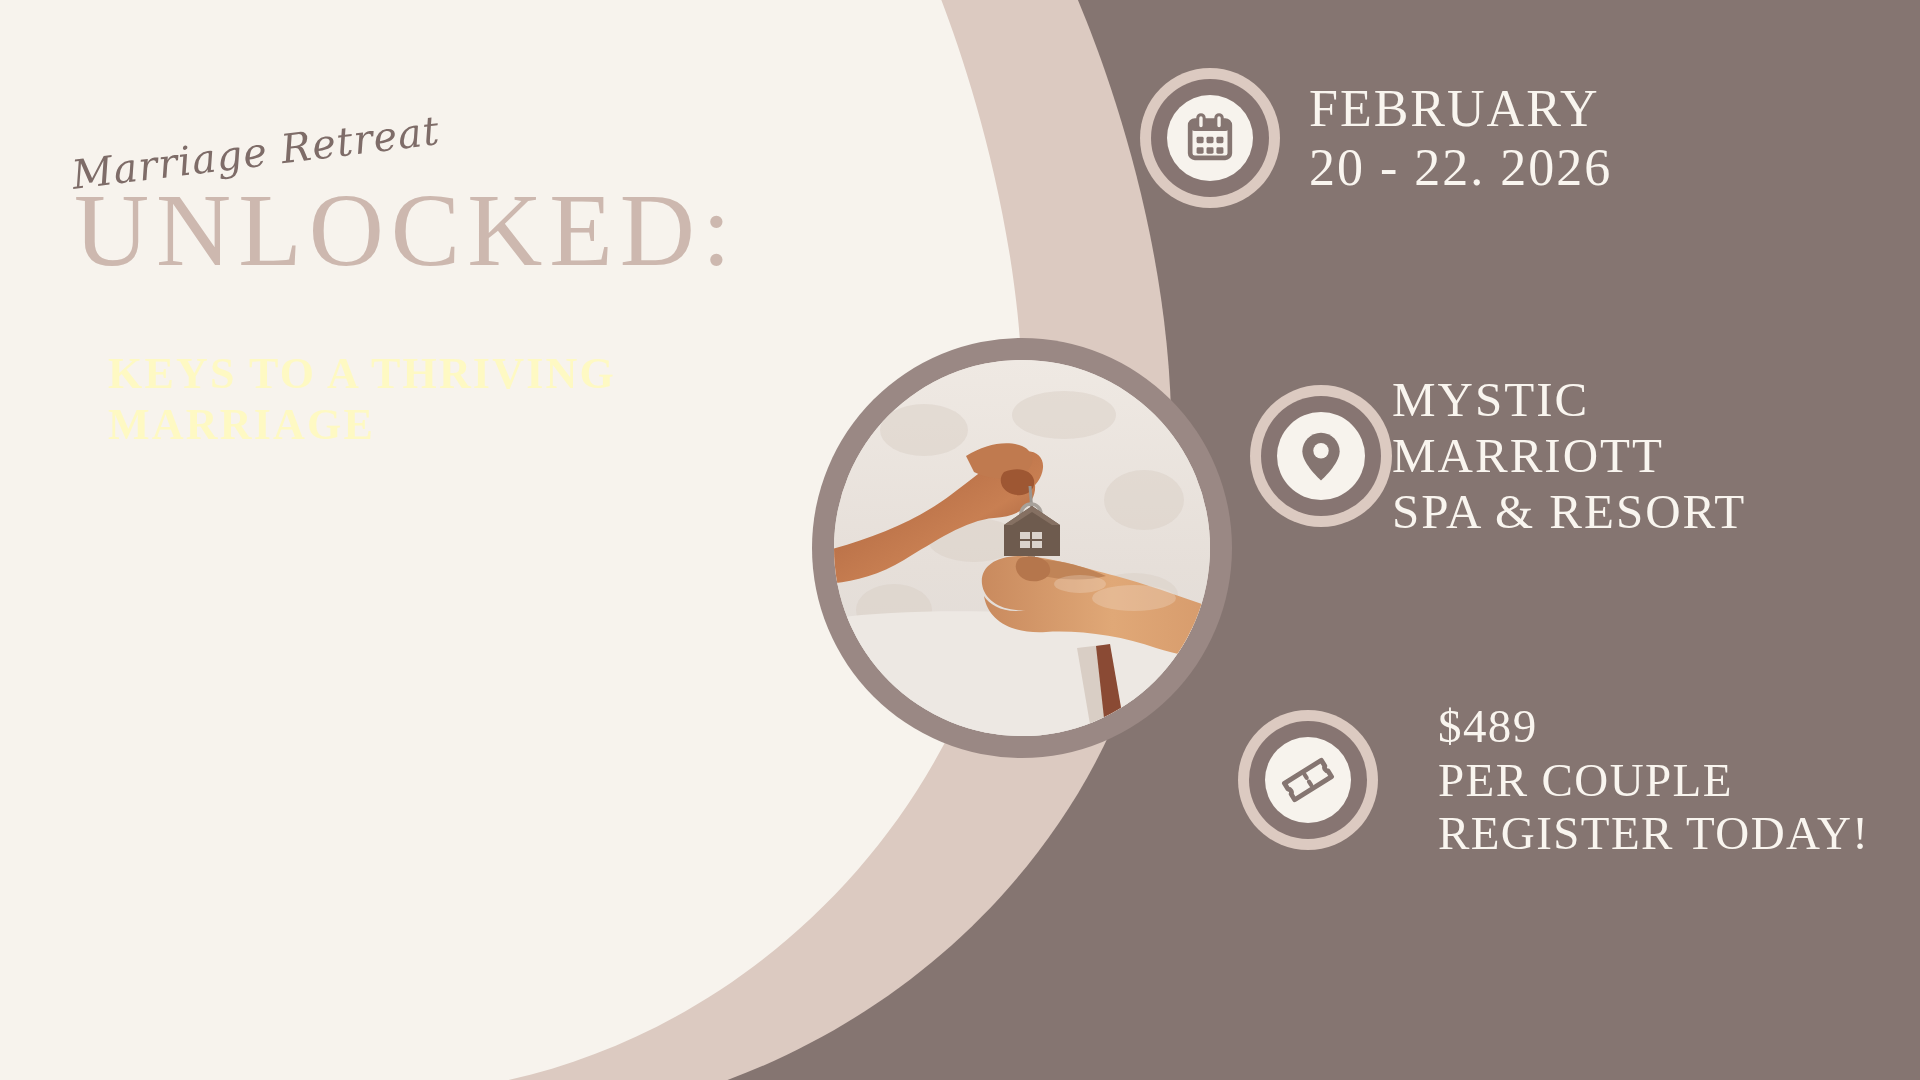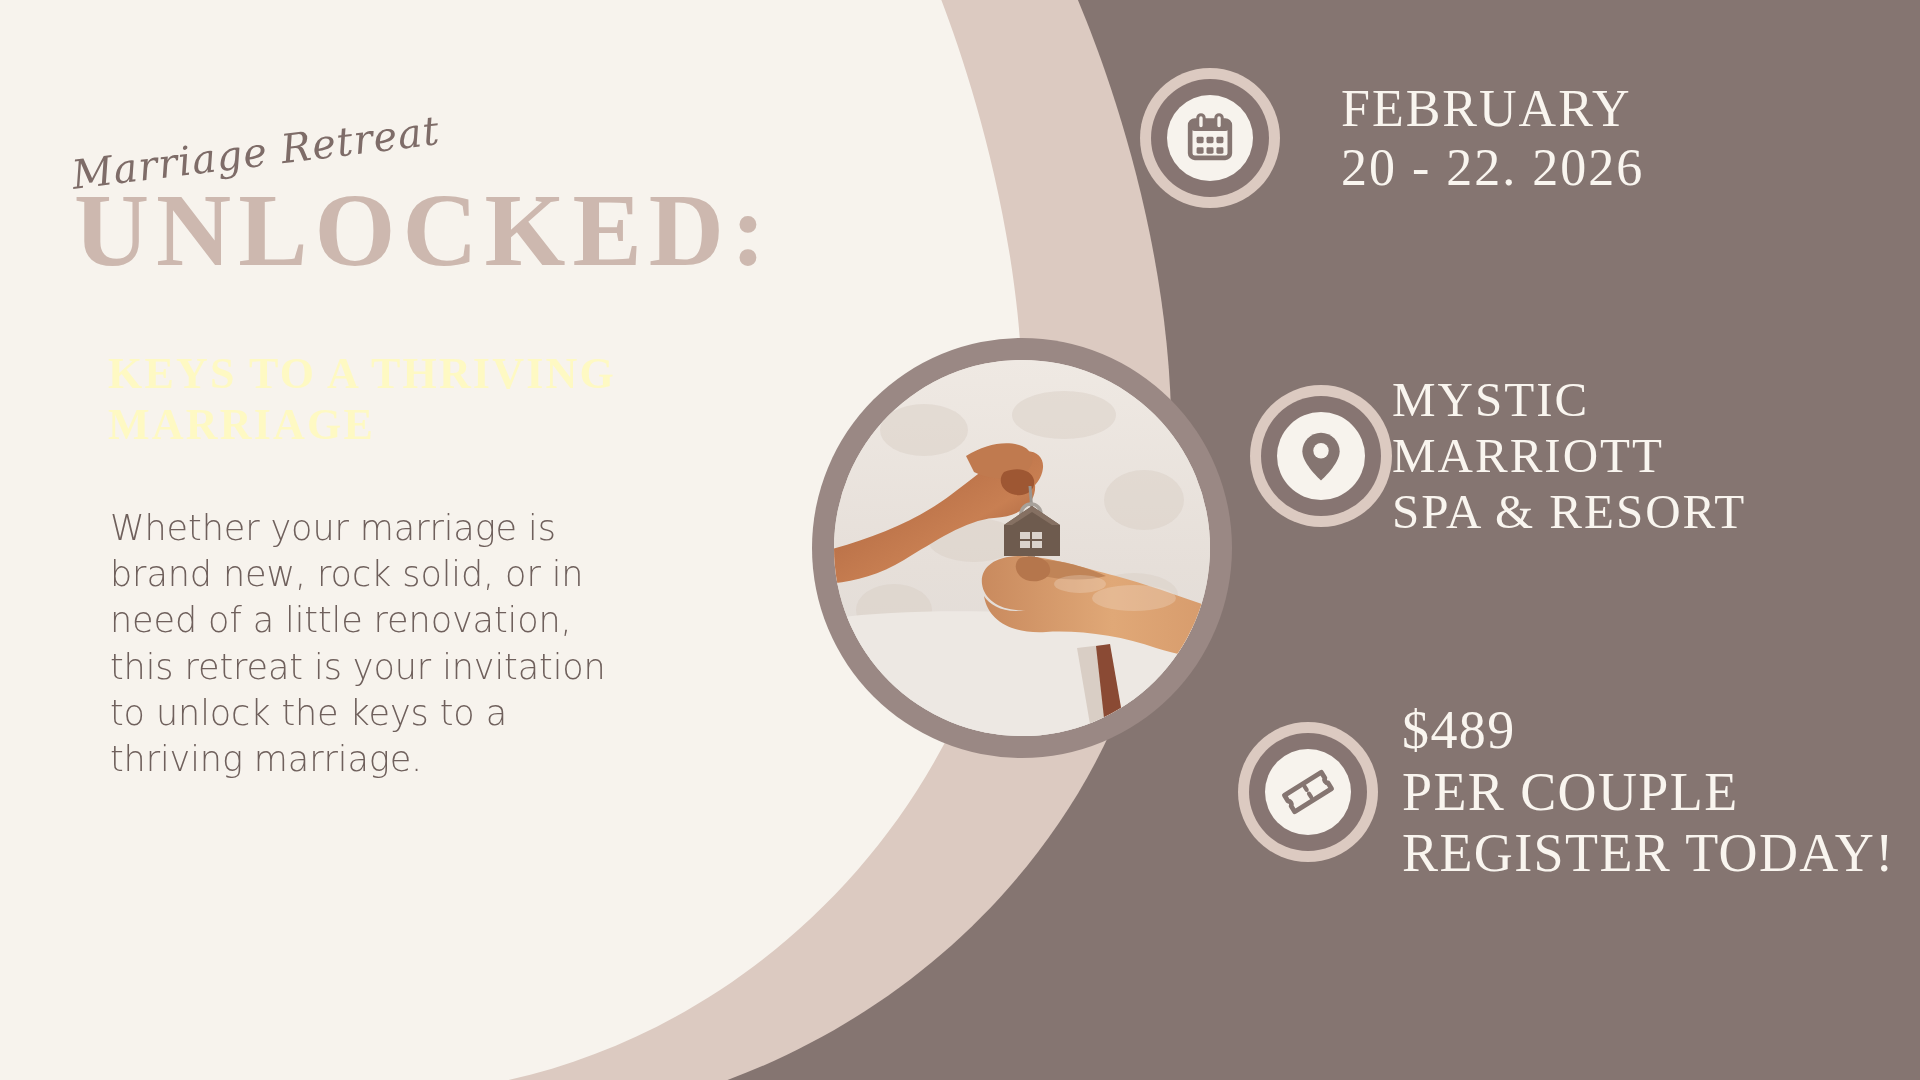--- a/index.html
+++ b/index.html
@@ -52,21 +52,21 @@
     transform-origin: left center;
     white-space: nowrap;
     z-index: 4;
   }
 
   .headline {
     position: absolute;
     left: 74px;
     top: 178px;
     font-family: "Liberation Serif", serif;
-    font-weight: 700;
+    font-weight: 400;
     font-size: 104px;
     line-height: 1.0;
     letter-spacing: 7px;
     color: #CDB8AF;
     white-space: nowrap;
     z-index: 2;
   }
 
   .subhead {
     position: absolute;
@@ -154,35 +154,35 @@
     line-height: 1.14;
     letter-spacing: 2px;
     white-space: pre-line;
   }
 
   
   #row-date { left: 1140px; top: 68px; }
   #row-date .icon-badge { width: 140px; height: 140px; }
   #row-date .ring2 { width: 118px; height: 118px; }
   #row-date .disc  { width: 86px;  height: 86px; }
-  #row-date .info-text { font-size: 52px; margin-left: 61px; }
+  #row-date .info-text { font-size: 52px; margin-left: 29px; }
 
   
   #row-venue { left: 1250px; top: 372px; }
   #row-venue .icon-badge { width: 142px; height: 142px; }
   #row-venue .ring2 { width: 120px; height: 120px; }
   #row-venue .disc  { width: 88px;  height: 88px; }
   #row-venue .info-text { font-size: 49px; }
 
   
   #row-price { left: 1238px; top: 700px; }
   #row-price .icon-badge { width: 140px; height: 140px; }
   #row-price .ring2 { width: 118px; height: 118px; }
   #row-price .disc  { width: 86px;  height: 86px; }
-  #row-price .info-text { font-size: 54px; margin-left: 24px; letter-spacing: 1.4px; }
+  #row-price .info-text { font-size: 47px; margin-left: 60px; letter-spacing: 1.4px; }
 
   .glyph { display:block; }
 </style>
 </head>
 <body>
 
 <div id="poster">
 
   <svg class="bg-svg" viewBox="0 0 1920 1080" preserveAspectRatio="none">
     <rect x="0" y="0" width="1920" height="1080" fill="#857571"></rect>
@@ -193,21 +193,20 @@
   </svg>
 
   <div class="left-col">
 
     <div class="script-eyebrow">Marriage Retreat</div>
 
     <div class="headline">UNLOCKED:</div>
 
     <div class="subhead">Keys to a thriving marriage</div>
 
-    <div class="body-copy">Whether your marriage is brand new, rock solid, or in need of a little renovation, this retreat is your invitation to unlock the keys to a thriving marriage.</div>
   </div>
 
   <div class="photo-ring">
     <div class="photo-inner">
       <svg class="photo-art" viewBox="0 0 376 376">
         <defs>
           <linearGradient id="wallg" x1="0" y1="0" x2="0" y2="1">
             <stop offset="0%" stop-color="#EFE9E3"></stop>
             <stop offset="55%" stop-color="#E6DFD9"></stop>
             <stop offset="100%" stop-color="#DEDAD6"></stop>

